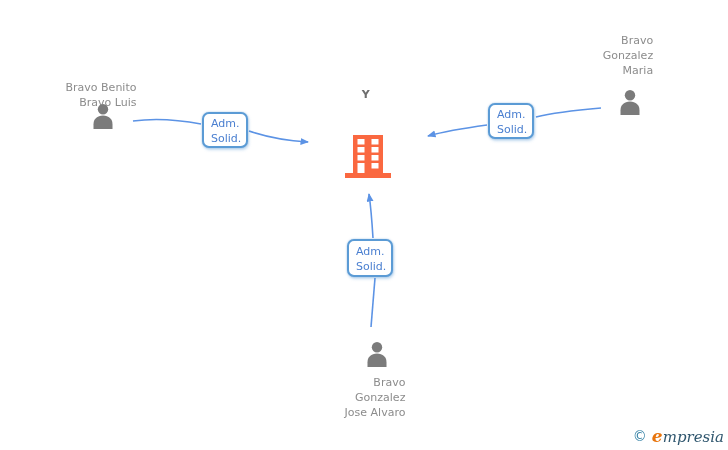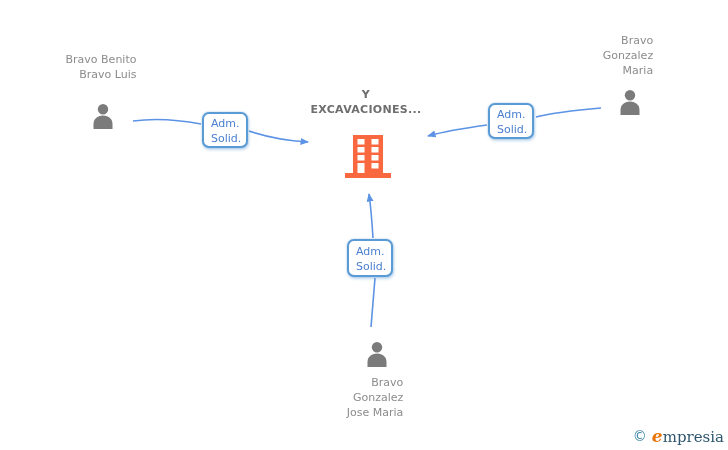--- a/index.html
+++ b/index.html
@@ -92,20 +92,21 @@
   .logo .e {
     color: var(--logo-e-orange, #E8740C);
     font-family: "DejaVu Serif", "Liberation Serif", serif;
     font-style: italic;
     font-weight: bold;
     font-size: 17px;
   }
   .logo .rest {
     color: var(--logo-text-navy, #2F566E);
     font-family: "DejaVu Serif", "Liberation Serif", serif;
+    font-style: italic;
     font-size: 15px;
   }
 </style>
 </head>
 <body>
 
 <div class="canvas">
 
   <svg class="edges-layer" viewBox="0 0 728 450" xmlns="http://www.w3.org/2000/svg">
     <defs>
@@ -114,21 +115,21 @@
       </marker>
     </defs>
     <path class="edge" d="M133,121 C155,118 180,120 201,124"></path>
     <path class="edge" d="M249,131 C272,139 291,141 308,142" marker-end="url(#arrow)"></path>
     <path class="edge" d="M601,108 C578,110 556,112 536,117"></path>
     <path class="edge" d="M487,125 C465,128 446,131 428,136" marker-end="url(#arrow)"></path>
     <path class="edge" d="M371,327 L375,278"></path>
     <path class="edge" d="M373,238 C372,222 371,208 369,194" marker-end="url(#arrow)"></path>
   </svg>
 
-  <div class="node-label" style="left:101px; top:52px;">
+  <div class="node-label" style="left:101px; top:80px;">
     <div>Bravo Benito</div>
     <div>Bravo Luis</div>
   </div>
   <div class="person-icon" style="left:89px; top:102px;">
     <svg viewBox="0 0 28 28" xmlns="http://www.w3.org/2000/svg">
       <circle class="fill" cx="14" cy="7.2" r="5.2"></circle>
       <path class="fill" d="M14 13.6 c-5.8 0-9.5 3.5-9.5 8.6 V27 h19 v-4.8 c0-5.1-3.7-8.6-9.5-8.6 z"></path>
     </svg>
   </div>
 
@@ -146,26 +147,25 @@
 
   <div class="person-icon" style="left:363px; top:340px;">
     <svg viewBox="0 0 28 28" xmlns="http://www.w3.org/2000/svg">
       <circle class="fill" cx="14" cy="7.2" r="5.2"></circle>
       <path class="fill" d="M14 13.6 c-5.8 0-9.5 3.5-9.5 8.6 V27 h19 v-4.8 c0-5.1-3.7-8.6-9.5-8.6 z"></path>
     </svg>
   </div>
   <div class="node-label" style="left:375px; top:375px;">
     <div>Bravo</div>
     <div>Gonzalez</div>
-    <div>Jose Maria</div>
+    <div>Jose Alvaro</div>
   </div>
 
   <div class="company-label" style="left:366px; top:87px;">
     <div>Y</div>
-    <div>EXCAVACIONES...</div>
   </div>
   <div class="building-icon" style="left:345px; top:135px;">
     <svg viewBox="0 0 46 43" xmlns="http://www.w3.org/2000/svg">
       <rect class="orange" x="8" y="0" width="30" height="38"></rect>
       <rect class="orange" x="0" y="38" width="46" height="5"></rect>
       <rect class="win" x="12.5" y="4" width="7" height="5.5"></rect>
       <rect class="win" x="26.5" y="4" width="7" height="5.5"></rect>
       <rect class="win" x="12.5" y="12" width="7" height="5.5"></rect>
       <rect class="win" x="26.5" y="12" width="7" height="5.5"></rect>
       <rect class="win" x="12.5" y="20" width="7" height="5.5"></rect>

